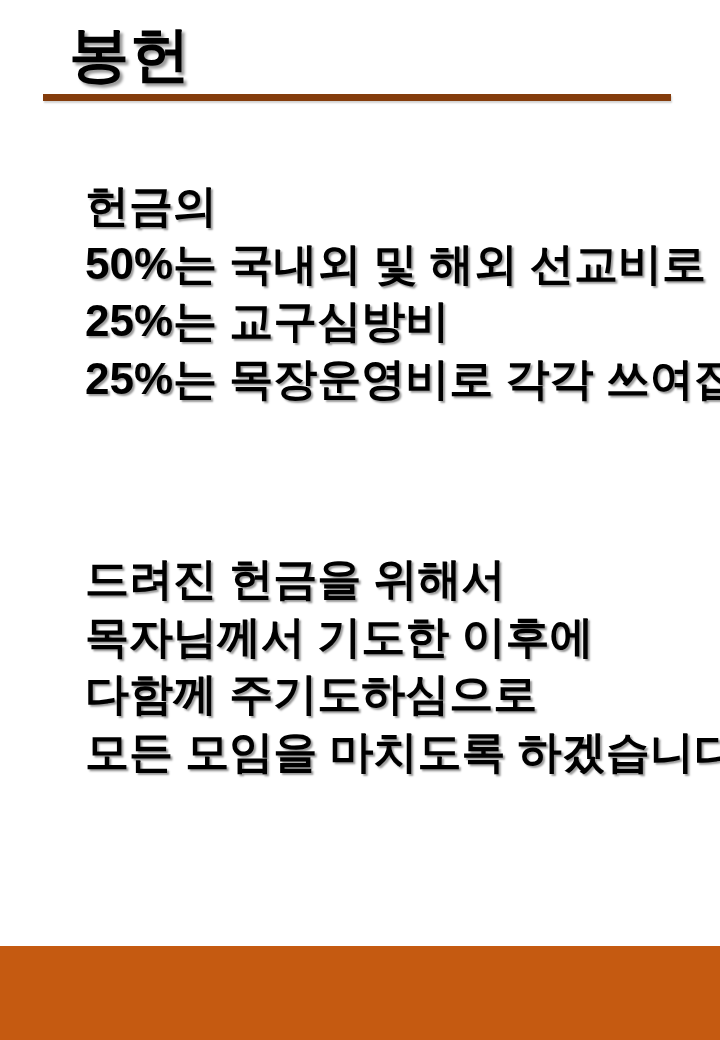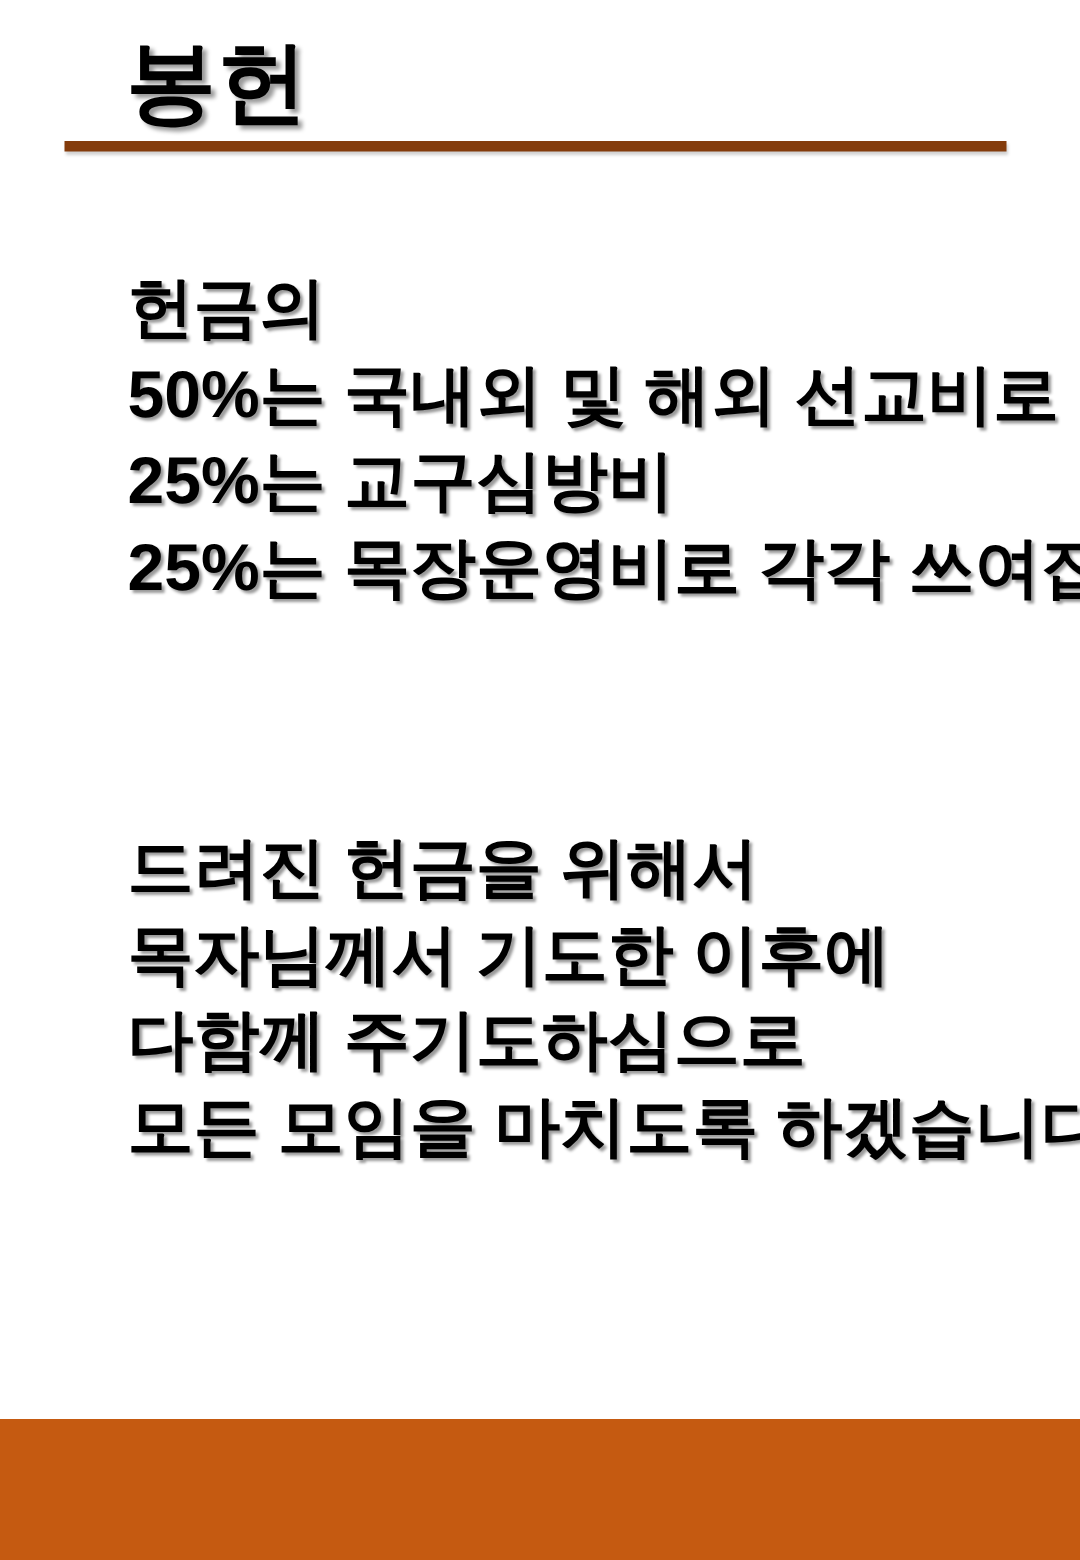--- a/index.html
+++ b/index.html
@@ -15,21 +15,21 @@
     font-family:"Liberation Sans","DejaVu Sans",sans-serif;
     overflow:hidden;
   }
   .slide{
     position:relative;
     width:720px;height:1040px;
     background:var(--color-bg);
   }
   .slide-title{
     position:absolute;
-    left:84px;top:24px;
+    left:69px;top:24px;
     font-size:60px;
     font-weight:bold;
     line-height:62px;
     color:var(--color-text);
     text-shadow:3px 3px 3px rgba(0,0,0,0.40);
     letter-spacing:1px;
     white-space:nowrap;
   }
   .title-rule{
     position:absolute;

